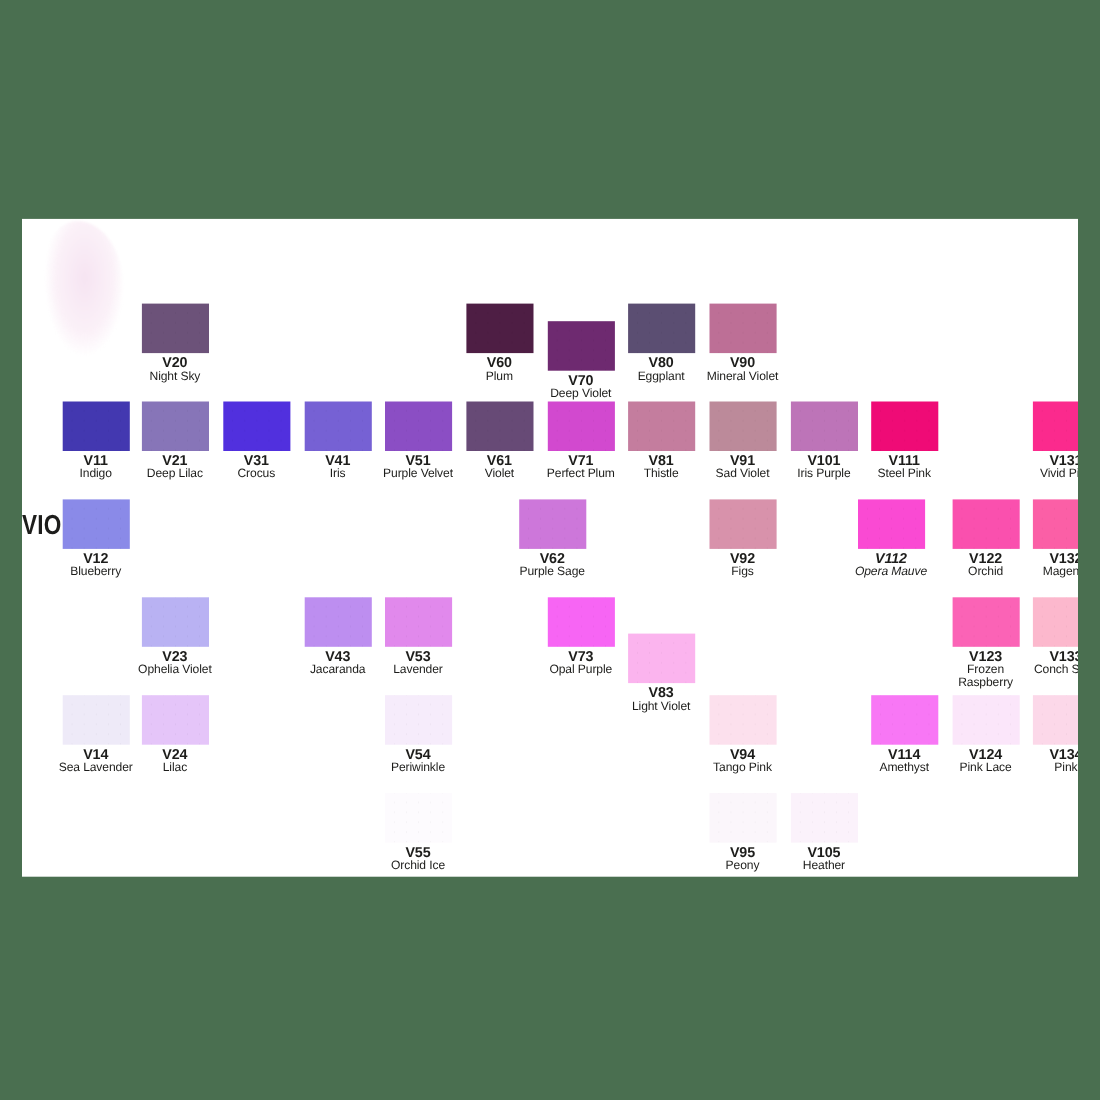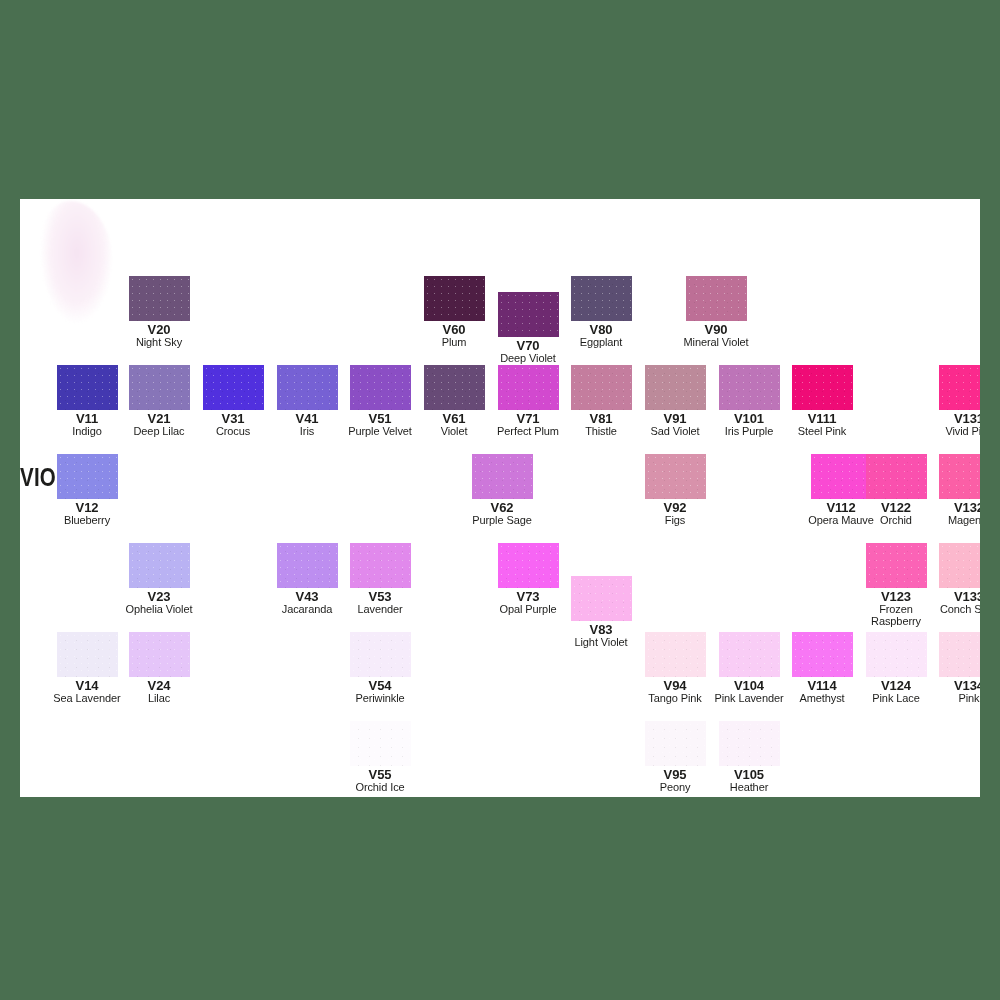--- a/index.html
+++ b/index.html
@@ -140,21 +140,21 @@
           <span class="nm">Deep Violet</span>
         </div>
       </div>
       <div class="cell" style="left: 544px; top: 77px;">
         <div class="swatch" style="background: rgb(91, 78, 114); width: 61px; height: 45px;"></div>
         <div class="cap">
           <span class="code">V80</span>
           <span class="nm">Eggplant</span>
         </div>
       </div>
-      <div class="cell" style="left: 618px; top: 77px; margin-left: 41px;">
+      <div class="cell" style="left: 618px; top: 77px;">
         <div class="swatch" style="background: rgb(189, 111, 150); width: 61px; height: 45px;"></div>
         <div class="cap">
           <span class="code">V90</span>
           <span class="nm">Mineral Violet</span>
         </div>
       </div>
       <div class="cell" style="left: 30px; top: 166px;">
         <div class="swatch" style="background: rgb(67, 56, 176); width: 61px; height: 45px;"></div>
         <div class="cap">
           <span class="code">V11</span>
@@ -252,21 +252,21 @@
           <span class="nm">Purple Sage</span>
         </div>
       </div>
       <div class="cell" style="left: 618px; top: 255px;">
         <div class="swatch" style="background: rgb(216, 146, 171); width: 61px; height: 45px;"></div>
         <div class="cap">
           <span class="code">V92</span>
           <span class="nm">Figs</span>
         </div>
       </div>
-      <div class="cell" style="left: 784px; top: 255px;">
+      <div class="cell" style="left: 753px; top: 255px; font-style: italic;">
         <div class="swatch" style="background: rgb(250, 74, 211); width: 61px; height: 45px;"></div>
         <div class="cap">
           <span class="code">V112</span>
           <span class="nm">Opera Mauve</span>
         </div>
       </div>
       <div class="cell" style="left: 839px; top: 255px;">
         <div class="swatch" style="background: rgb(250, 80, 174); width: 61px; height: 45px;"></div>
         <div class="cap">
           <span class="code">V122</span>
@@ -350,27 +350,20 @@
           <span class="nm">Periwinkle</span>
         </div>
       </div>
       <div class="cell" style="left: 618px; top: 433px;">
         <div class="swatch" style="background: rgb(252, 224, 237); width: 61px; height: 45px;"></div>
         <div class="cap">
           <span class="code">V94</span>
           <span class="nm">Tango Pink</span>
         </div>
       </div>
-      <div class="cell" style="left: 692px; top: 433px;">
-        <div class="swatch" style="background: rgb(249, 205, 246); width: 61px; height: 45px;"></div>
-        <div class="cap">
-          <span class="code">V104</span>
-          <span class="nm">Pink Lavender</span>
-        </div>
-      </div>
       <div class="cell" style="left: 765px; top: 433px;">
         <div class="swatch" style="background: rgb(248, 119, 245); width: 61px; height: 45px;"></div>
         <div class="cap">
           <span class="code">V114</span>
           <span class="nm">Amethyst</span>
         </div>
       </div>
       <div class="cell" style="left: 839px; top: 433px;">
         <div class="swatch" style="background: rgb(251, 230, 250); width: 61px; height: 45px;"></div>
         <div class="cap">

